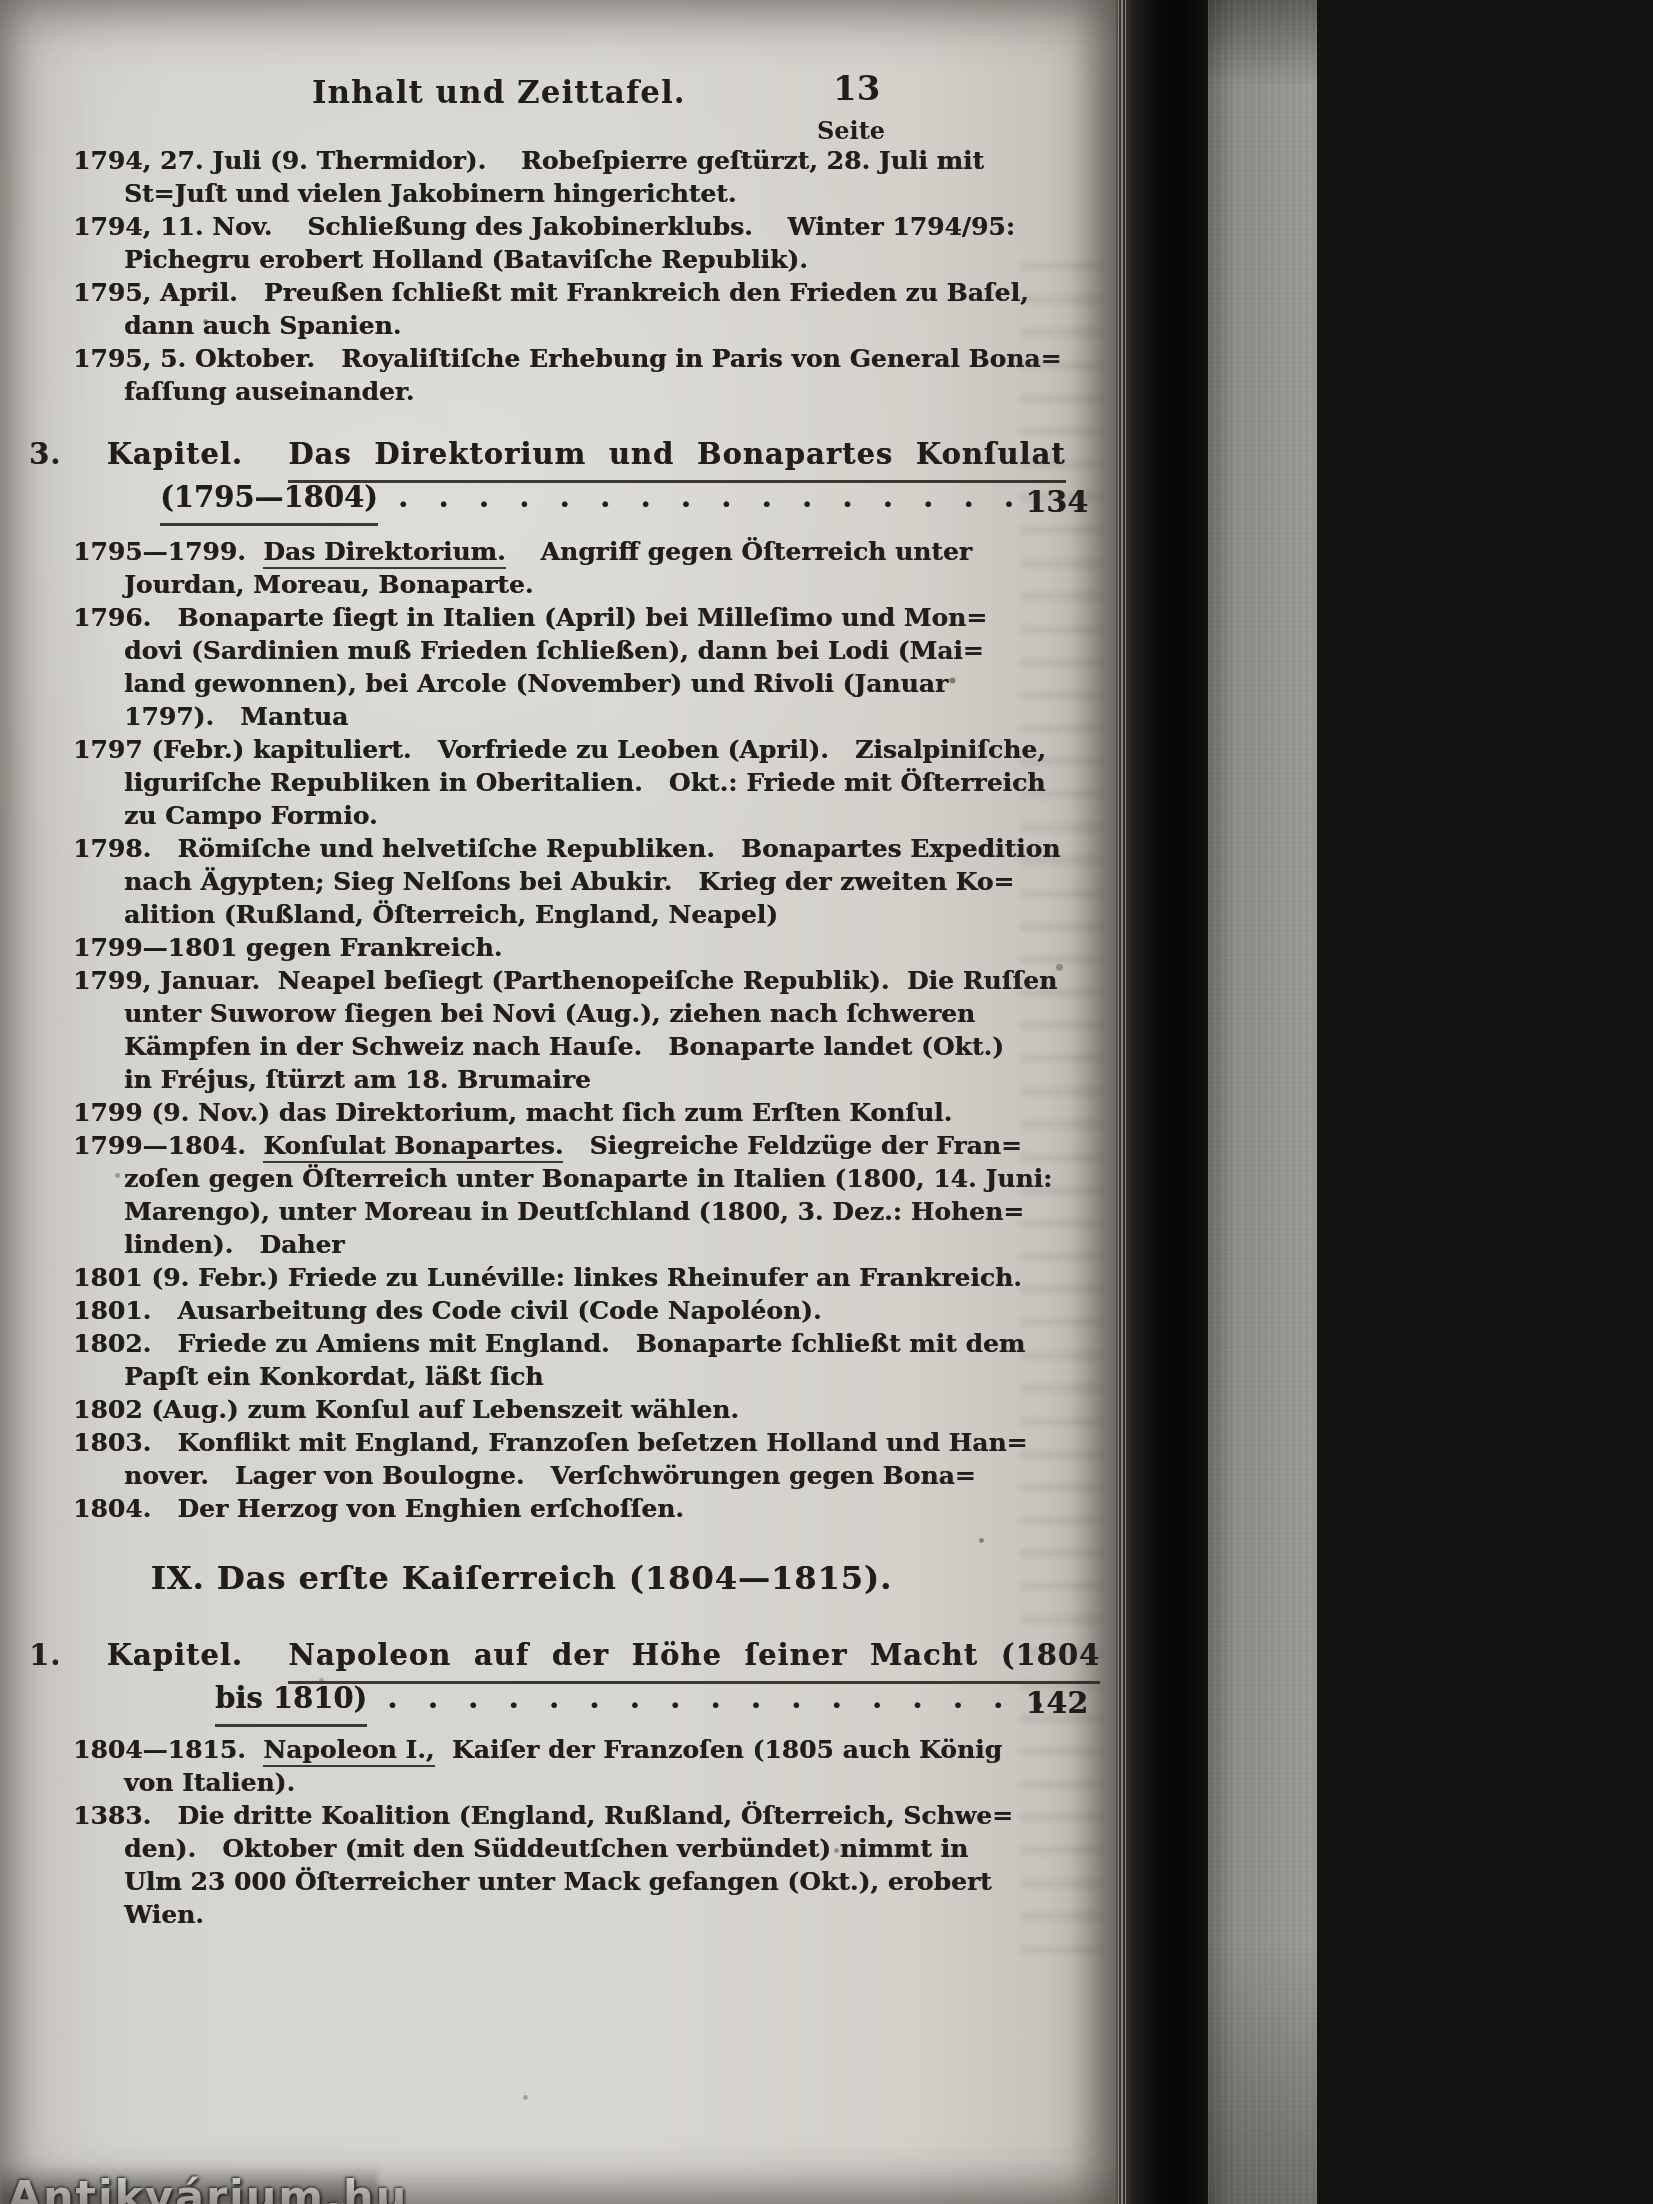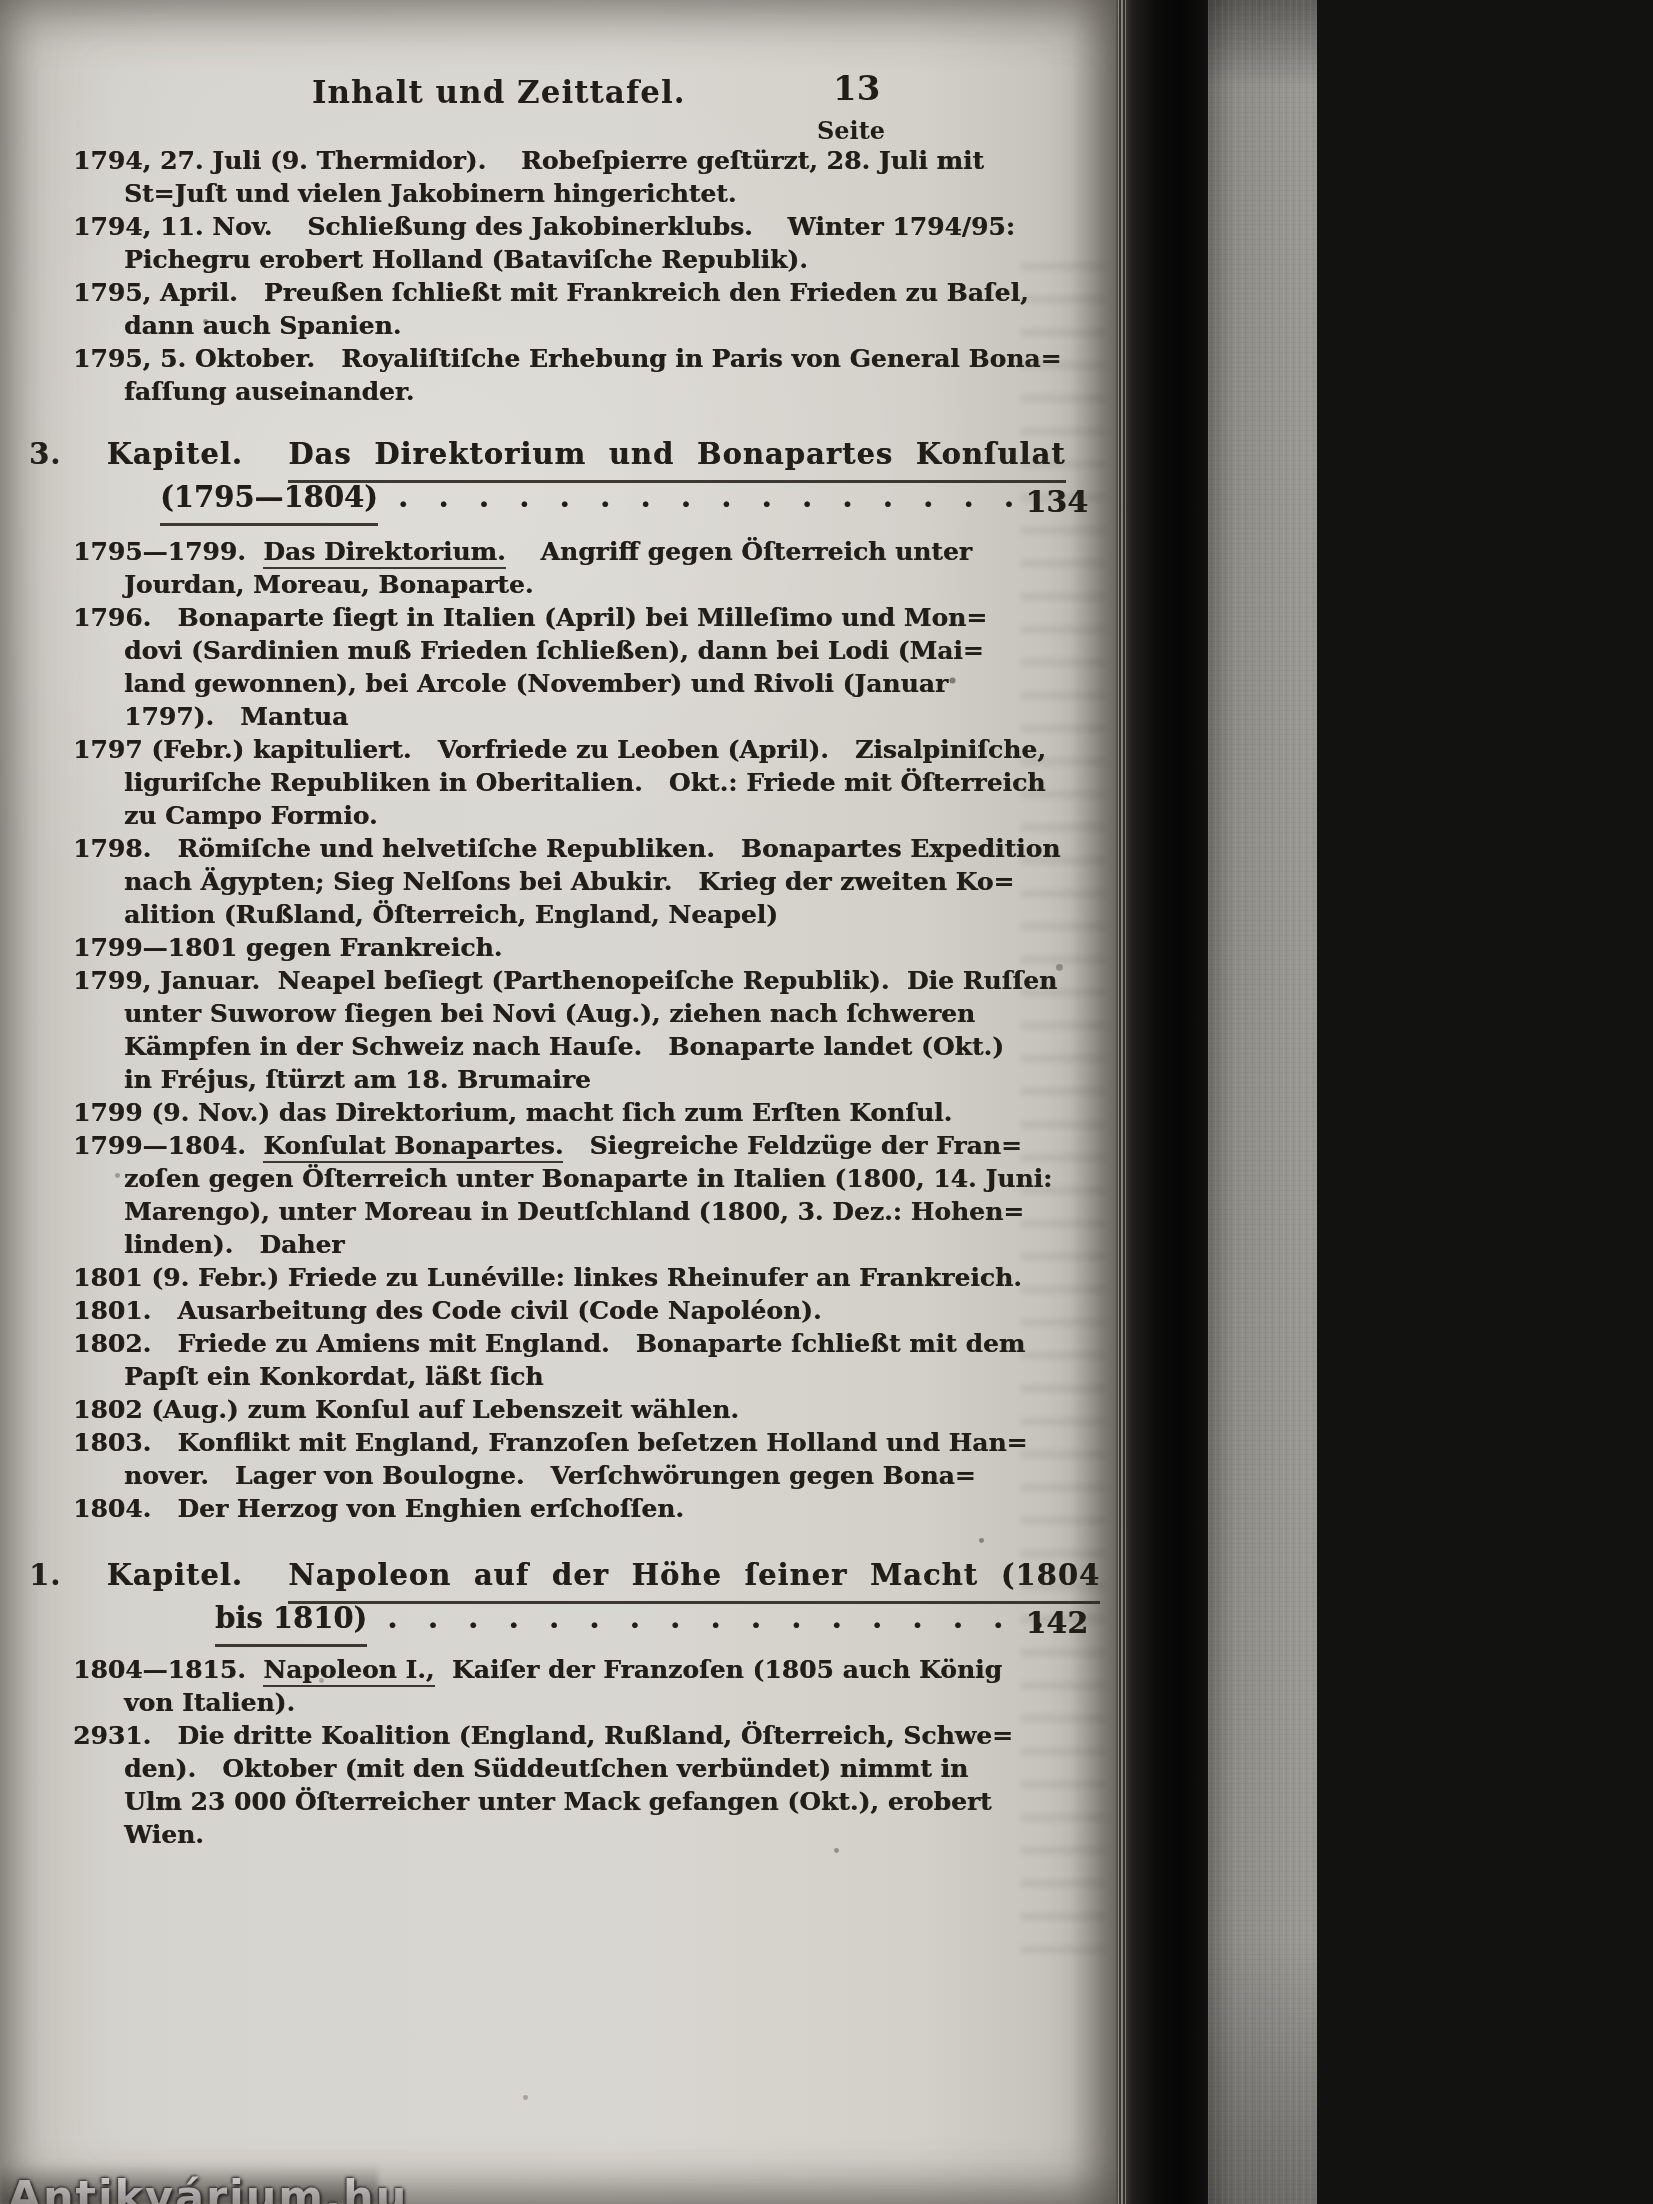--- a/index.html
+++ b/index.html
@@ -112,27 +112,28 @@
         <div class="line cont"><span class="seg">linden).   Daher</span></div>
         <div class="line lbl"><span class="seg">1801 (9. Febr.) Friede zu Lunéville: linkes Rheinufer an Frankreich.</span></div>
         <div class="line lbl"><span class="seg">1801.   Ausarbeitung des Code civil (Code Napoléon).</span></div>
         <div class="line lbl"><span class="seg">1802.   Friede zu Amiens mit England.   Bonaparte ſchließt mit dem</span></div>
         <div class="line cont"><span class="seg">Papſt ein Konkordat, läßt ſich</span></div>
         <div class="line lbl"><span class="seg">1802 (Aug.) zum Konſul auf Lebenszeit wählen.</span></div>
         <div class="line lbl"><span class="seg">1803.   Konflikt mit England, Franzoſen beſetzen Holland und Han=</span></div>
         <div class="line cont"><span class="seg">nover.   Lager von Boulogne.   Verſchwörungen gegen Bona=</span></div>
         <div class="line lbl"><span class="seg">1804.   Der Herzog von Enghien erſchoſſen.</span></div>
         <div class="gap" style="height: 9.7px;"></div>
+        <div class="line section"><span class="seg">IX. Das erſte Kaiſerreich (1804—1815).</span></div>
         <div class="gap" style="height: 5.8px;"></div>
         <div class="line chap"><span class="seg">1.  Kapitel.  </span><span class="seg u">Napoleon auf der Höhe ſeiner Macht (1804</span></div>
         <div class="line chap2b"><span class="seg u">bis 1810)</span><span class="seg">  .   .   .   .   .   .   .   .   .   .   .   .   .   .   .   .   .</span><span class="pagenum">142</span></div>
         <div class="gap" style="height: 5.8px;"></div>
         <div class="line lbl"><span class="seg">1804—1815.  </span><span class="seg u">Napoleon I.,</span><span class="seg">  Kaiſer der Franzoſen (1805 auch König</span></div>
         <div class="line cont"><span class="seg">von Italien).</span></div>
-        <div class="line lbl"><span class="seg">2931.   Die dritte Koalition (England, Rußland, Öſterreich, Schwe=</span></div>
+        <div class="line lbl"><span class="seg">1383.   Die dritte Koalition (England, Rußland, Öſterreich, Schwe=</span></div>
         <div class="line cont"><span class="seg">den).   Oktober (mit den Süddeutſchen verbündet) nimmt in</span></div>
         <div class="line cont"><span class="seg">Ulm 23 000 Öſterreicher unter Mack gefangen (Okt.), erobert</span></div>
         <div class="line cont"><span class="seg">Wien.</span></div>
       </div>
     <div class="ghost"></div>
     <div class="specks"></div>
     <div class="wm-shade"></div>
     <div class="watermark">Antikvárium.hu</div>
   </div>
   <div class="gutter"></div>

